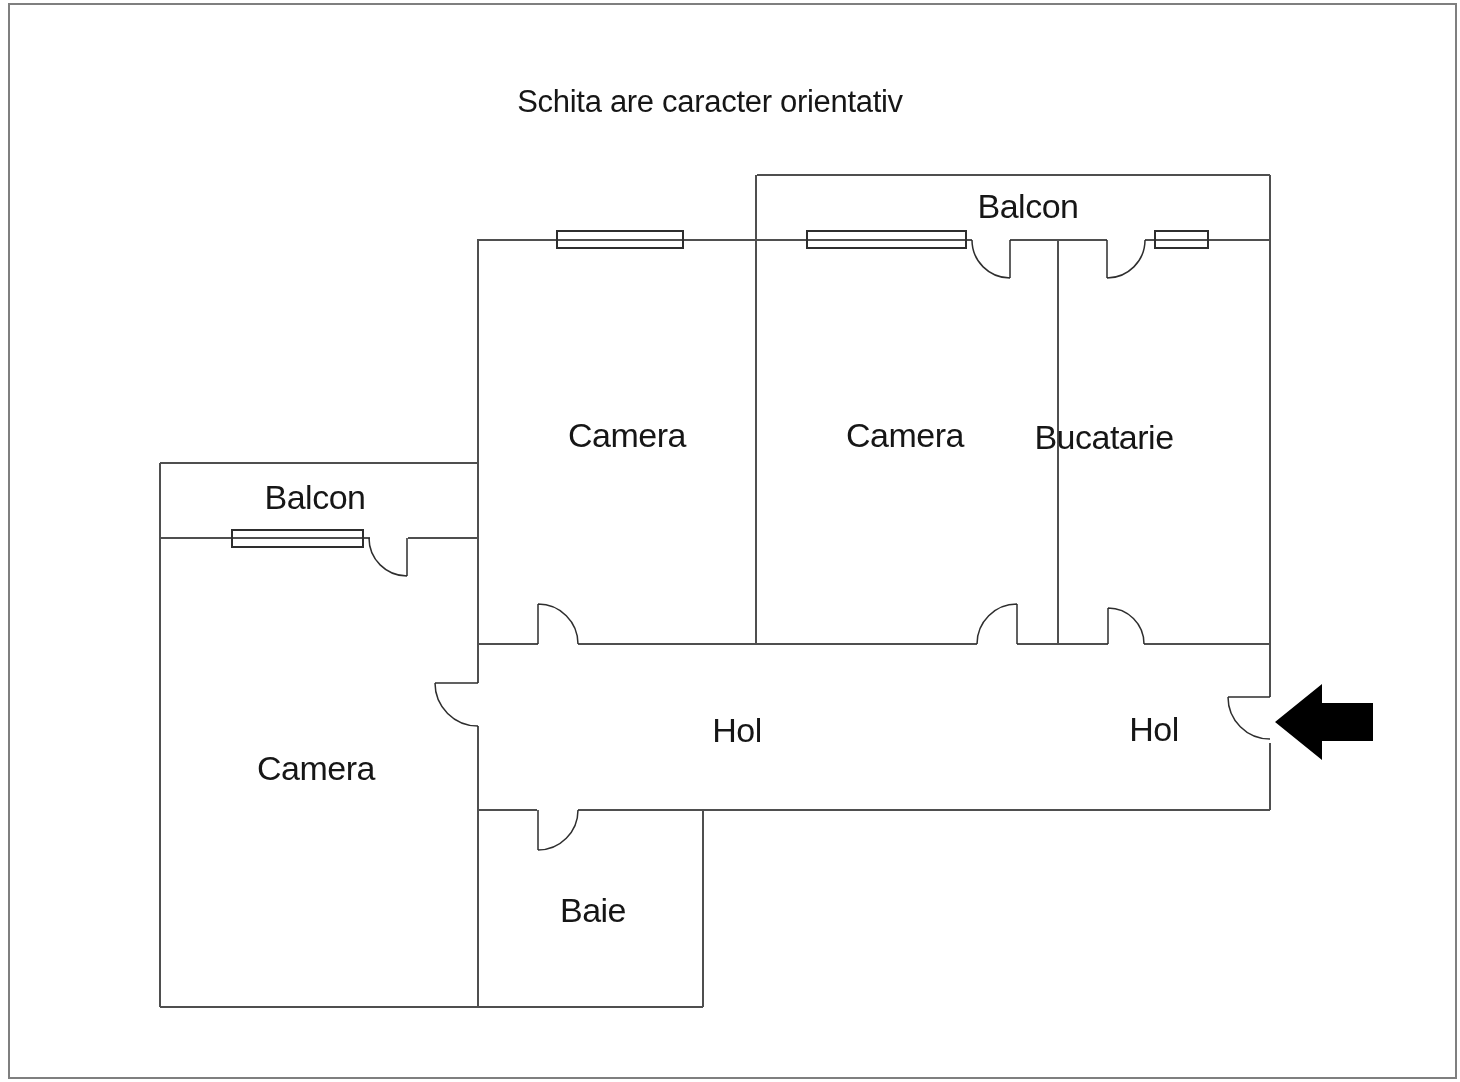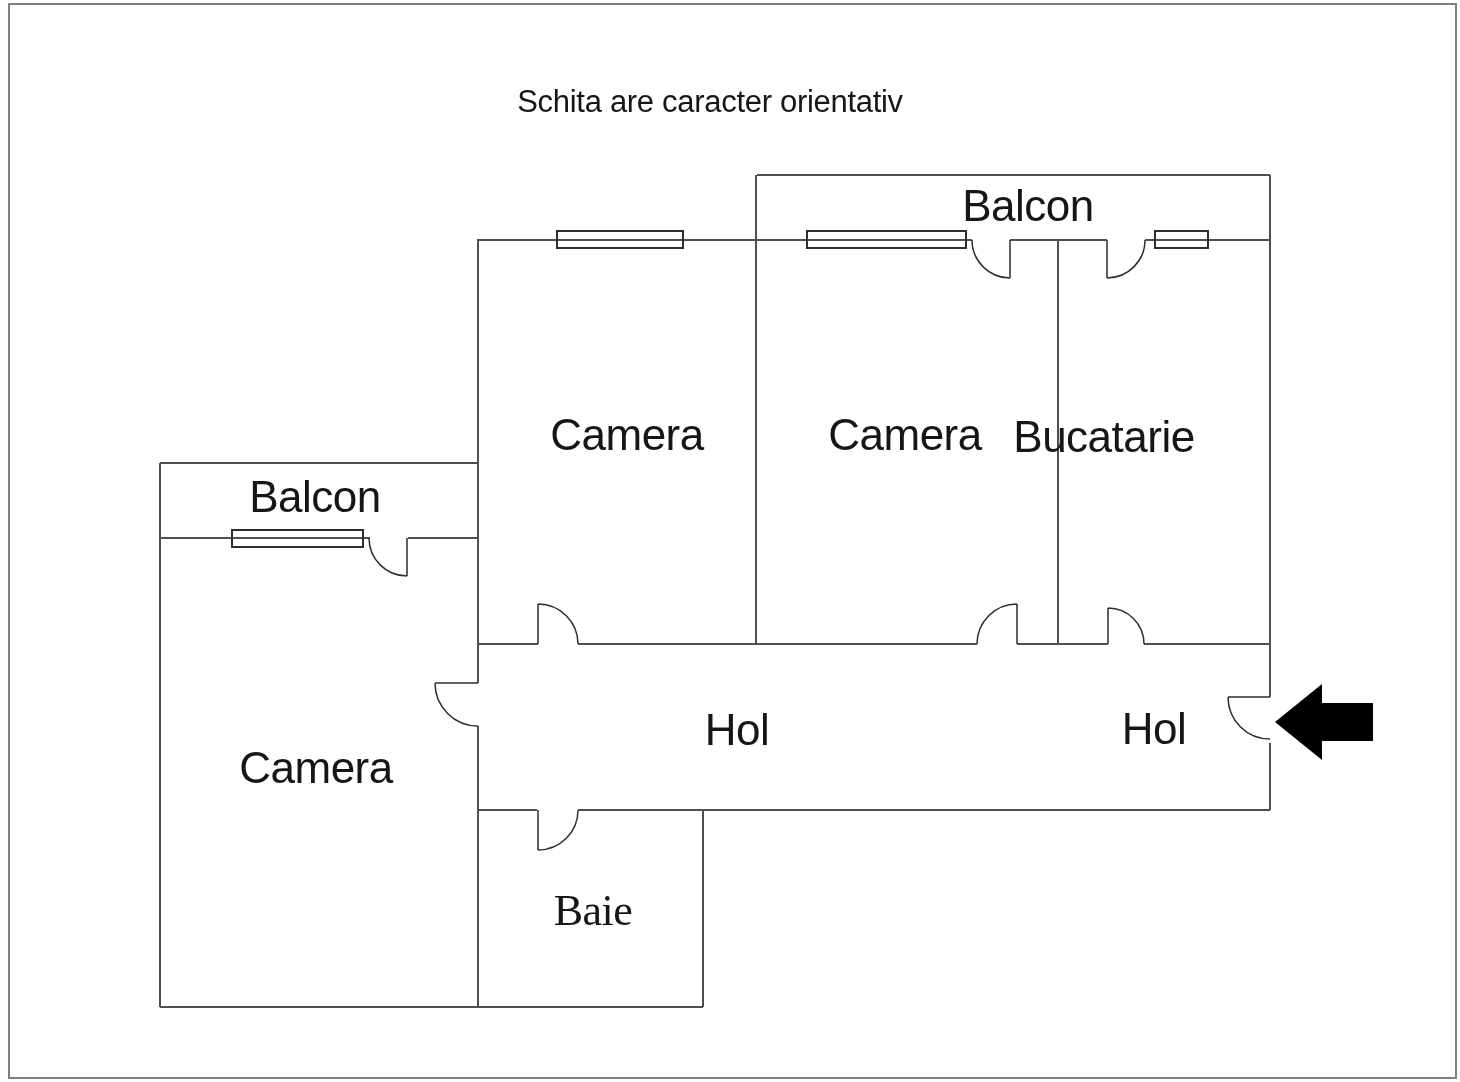--- a/index.html
+++ b/index.html
@@ -13,21 +13,21 @@
   .page-border{
     position:absolute;left:8px;top:3px;right:3px;bottom:3px;
     border:2px solid #7f7f7f;
     pointer-events:none;
   }
   svg.plan{position:absolute;left:0;top:0;}
   .lbl{
     position:absolute;
     transform:translate(-50%,-50%);
     color:#161616;
-    font-size:44px;
+    font-size:34px;
     letter-spacing:-0.5px;
     white-space:nowrap;
   }
   .lbl.title{font-size:31px;letter-spacing:-0.3px;}
 </style>
 </head>
 <body>
 
 <div id="stage">
 
@@ -84,15 +84,15 @@
   <div class="lbl" style="left:1104px;top:437px;">Bucatarie</div>
 
   <div class="lbl" style="left:315px;top:497px;">Balcon</div>
 
   <div class="lbl" style="left:316px;top:768px;">Camera</div>
 
   <div class="lbl" style="left:737px;top:730px;">Hol</div>
 
   <div class="lbl" style="left:1154px;top:729px;">Hol</div>
 
-  <div class="lbl" style="left:593px;top:910px;font-family:Liberation Serif, serif;">Baie</div>
+  <div class="lbl" style="left:593px;top:910px;">Baie</div>
 
 </div>
 
 </body></html>

